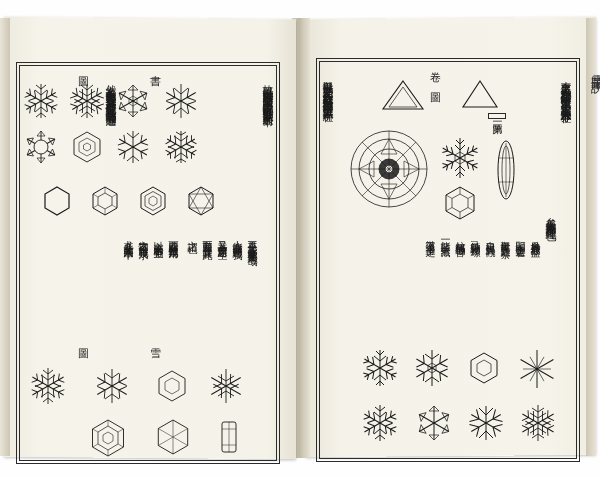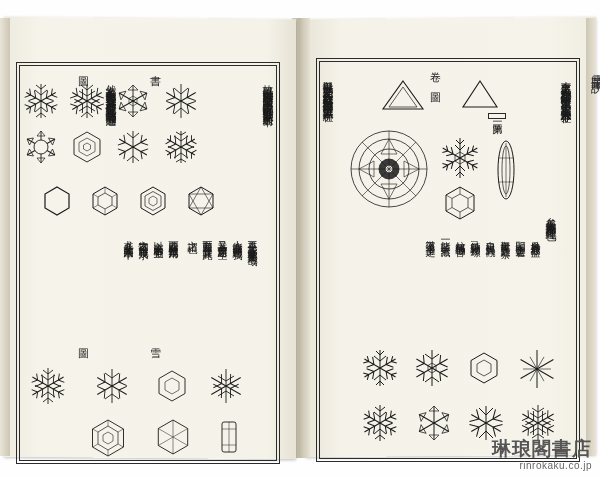--- a/index.html
+++ b/index.html
@@ -835,17 +835,13 @@
         <g stroke="#1a1a1a" fill="none" stroke-width="0.9">
           <rect x="8" y="6" width="14" height="30" rx="2"></rect>
           <path d="M8 13 L22 13 M8 29 L22 29" stroke-width="0.5"></path>
           <path d="M15 6 L15 36" stroke-width="0.5"></path>
         </g>
       </svg>
     </div>
 
   </div>
 
-  <div class="wm">
-    <div class="jp">琳琅閣書店</div>
-    <div class="en">rinrokaku.co.jp</div>
-  </div>
 </div>
 
 </body></html>

